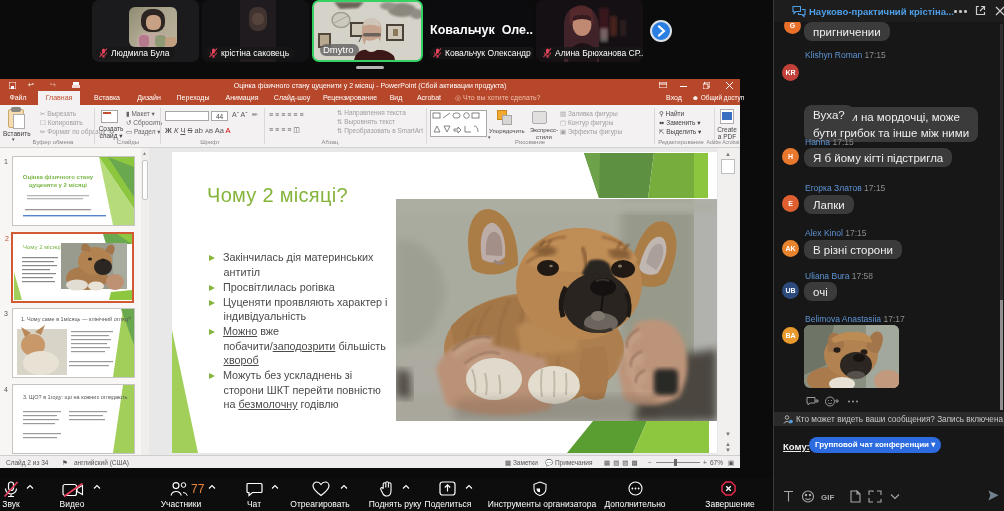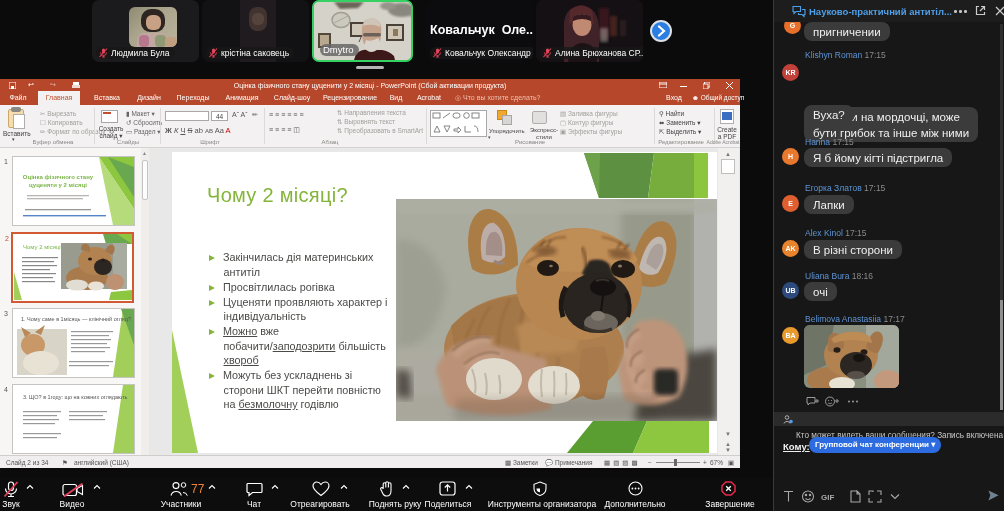--- a/index.html
+++ b/index.html
@@ -65,21 +65,21 @@
     <div class="abs" style="left:47px; top:7px; width:18px; height:24px; background:#443632; border-radius:8px; opacity:.9;"></div>
     <div class="abs" style="left:50px; top:13px; width:12px; height:12px; background:#55443c; border-radius:5px;"></div>
     <div class="vlabel"><span class="micoff">
           <svg width="9" height="10" viewBox="0 0 9 10">
             <rect x="3" y="0.5" width="3" height="5" rx="1.5" fill="#e5435a"></rect>
             <path d="M1.5 4.5 a3 3 0 0 0 6 0 M4.5 7.5 V9 M3 9 H6" stroke="#e5435a" stroke-width="0.9" fill="none"></path>
             <line x1="0.5" y1="9" x2="8" y2="0.5" stroke="#e5435a" stroke-width="1.1"></line>
           </svg>
         </span>крістіна саковець</div>
   </div>
-  <div class="tile" style="left:312px; width:101px; border:2px solid #35d263; background:#d5d2c9;">
+  <div class="tile" style="left:312px; width:111px; border:2px solid #35d263; background:#d5d2c9;">
     <svg class="abs" style="left:0;top:0;" width="107" height="58" viewBox="0 0 107 58">
       <defs>
           <filter id="tb2">
             <feGaussianBlur stdDeviation="1"></feGaussianBlur>
           </filter>
         </defs>
       <rect width="107" height="58" fill="#d5d2c9"></rect>
       <path d="M20 0 L50 0 L44 6 L26 7 Z" fill="#6a6456" filter="url(#tb2)"></path>
       <ellipse cx="88" cy="8" rx="14" ry="7" fill="#8a887e" filter="url(#tb2)"></ellipse>
       <ellipse cx="74" cy="4" rx="8" ry="4" fill="#95938a" filter="url(#tb2)"></ellipse>
@@ -546,21 +546,21 @@
   </svg>
   <div class="tlab" style="left:730px;">Завершение</div>
 </div>
 
 <div class="chat">
   <div class="chathead">
     <svg class="abs" style="left:18px; top:5px;" width="14" height="13" viewBox="0 0 14 13">
       <path d="M1 1.5 h7.5 v5 h-4.5 l-2 2 v-2 h-1 Z" fill="none" stroke="#4f9fe8" stroke-width="1.1"></path>
       <path d="M10 4.5 h3 v5 h-1 v2 l-2 -2 h-3.5 v-1.5" fill="none" stroke="#4f9fe8" stroke-width="1.1"></path>
     </svg>
-    <span class="abs" style="left:35px; top:6px; color:#4f9fe8; font-weight:bold; font-size:9.5px;">Науково-практичний антитіл...</span>
+    <span class="abs" style="left:35px; top:6px; color:#4f9fe8; font-weight:bold; font-size:9.5px;">Науково-практичний крістіна...</span>
     <span class="abs" style="left:180px; top:10px; width:2.5px; height:2.5px; border-radius:50%; background:#c4c4c4;"></span>
     <span class="abs" style="left:185px; top:10px; width:2.5px; height:2.5px; border-radius:50%; background:#c4c4c4;"></span>
     <span class="abs" style="left:190px; top:10px; width:2.5px; height:2.5px; border-radius:50%; background:#c4c4c4;"></span>
     <svg class="abs" style="left:201px; top:5px;" width="11" height="11" viewBox="0 0 11 11">
         <path d="M4 1.5 H1.5 V9.5 H9.5 V7" stroke="#ccc" stroke-width="1.2" fill="none"></path>
         <path d="M6 1.5 H9.5 V5 M9.5 1.5 L5 6" stroke="#ccc" stroke-width="1.2" fill="none"></path>
       </svg>
     <svg class="abs" style="left:221px; top:6px;" width="10" height="10" viewBox="0 0 10 10">
         <path d="M1 1 L9 9 M9 1 L1 9" stroke="#ccc" stroke-width="1.2"></path>
       </svg>
@@ -575,21 +575,21 @@
   <div class="bubble" style="left:30px; top:105px;">Вуха?</div>
   <div class="uname" style="left:31px; top:137px;">Hanna <span>17:15</span></div>
   <div class="avatar" style="left:8px; top:148px; background:#e8782e;">H</div>
   <div class="bubble" style="left:30px; top:148px;">Я б йому кігті підстригла</div>
   <div class="uname" style="left:31px; top:183px;">Егорка Златов <span>17:15</span></div>
   <div class="avatar" style="left:8px; top:195px; background:#df5f30;">E</div>
   <div class="bubble" style="left:30px; top:195px;">Лапки</div>
   <div class="uname" style="left:31px; top:228px;">Alex Kinol <span>17:15</span></div>
   <div class="avatar" style="left:8px; top:240px; background:#e8832e;">AK</div>
   <div class="bubble" style="left:30px; top:240px;text-align:right;">В різні сторони</div>
-  <div class="uname" style="left:31px; top:271px;">Uliana Bura <span>18:16</span></div>
+  <div class="uname" style="left:31px; top:271px;">Uliana Bura <span>17:58</span></div>
   <div class="avatar" style="left:8px; top:282px; background:#2c4a7c;">UB</div>
   <div class="bubble" style="left:30px; top:282px;">очі</div>
   <div class="uname" style="left:31px; top:314px;">Belimova Anastasiia <span>17:17</span></div>
   <div class="avatar" style="left:8px; top:327px; background:#e89a2e;">BA</div>
   <svg class="abs" style="left:30px; top:325px; border-radius:6px;" width="95" height="63" viewBox="0 0 95 63">
     <rect width="95" height="63" fill="#8a9080"></rect>
     <rect x="62" width="33" height="63" fill="#a2a89b"></rect>
     <path d="M0 0 L30 0 L22 40 L0 50 Z" fill="#6f7566"></path>
     <ellipse cx="25" cy="55" rx="22" ry="13" fill="#a87a4c"></ellipse>
     <ellipse cx="47" cy="30" rx="27" ry="23" fill="#b28350"></ellipse>
@@ -615,21 +615,21 @@
     <circle cx="43" cy="5.5" r="1" fill="#9a9a9a"></circle>
       <circle cx="47" cy="5.5" r="1" fill="#9a9a9a"></circle>
       <circle cx="51" cy="5.5" r="1" fill="#9a9a9a"></circle>
   </svg>
   <div class="abs" style="left:0px; top:412px; width:231px; height:14px; background:#2b2b2b;">
     <svg class="abs" style="left:9px; top:3px;" width="10" height="9" viewBox="0 0 10 9">
         <circle cx="4" cy="2.5" r="1.8" fill="none" stroke="#b8b8b8" stroke-width="0.9"></circle>
         <path d="M1 8.5 a3.2 3.2 0 0 1 6 0" fill="none" stroke="#b8b8b8" stroke-width="0.9"></path>
         <circle cx="8" cy="6.5" r="1.8" fill="#4f9fe8"></circle>
       </svg>
-    <span class="abs" style="left:22px; top:19px; color:#c6c6c6; font-size:8.2px; white-space:nowrap;">Кто может видеть ваши сообщения? Запись включена</span>
+    <span class="abs" style="left:22px; top:3px; color:#c6c6c6; font-size:8.2px; white-space:nowrap;">Кто может видеть ваши сообщения? Запись включена</span>
   </div>
   <div class="abs" style="left:9px; top:441px; color:#efefef; font-size:9.5px; font-weight:bold;text-decoration:underline;">Кому:</div>
   <div class="abs" style="left:35px; top:437px; height:16px; background:#2d6ce0; border-radius:8px; color:#fff; font-size:8px; font-weight:bold; line-height:16px; padding:0 6px;">Групповой чат конференции ▾</div>
   <svg class="abs" style="left:9px; top:490px;" width="210" height="13" viewBox="0 0 210 13">
     <g stroke="#a8a8a8" fill="none" stroke-width="1.1">
       <path d="M1 1.5 h9 M5.5 1.5 v10"></path>
       <circle cx="25" cy="6.5" r="5.5"></circle>
       <circle cx="23" cy="5" r="0.7" fill="#a8a8a8"></circle>
         <circle cx="27" cy="5" r="0.7" fill="#a8a8a8"></circle>
       <path d="M22.5 8.5 q2.5 2 5 0"></path>

